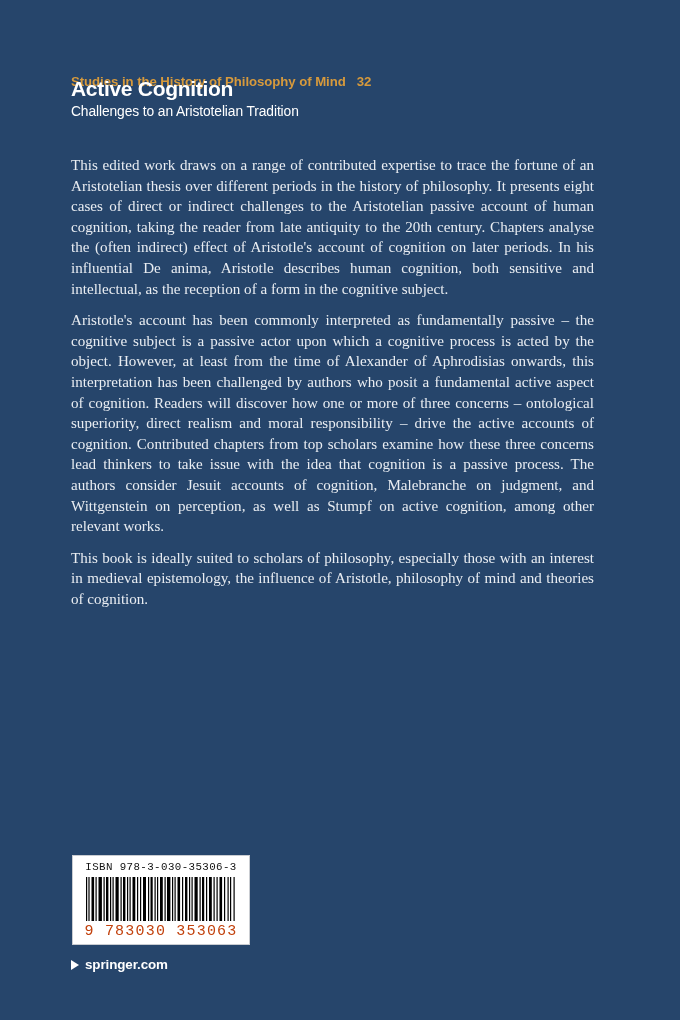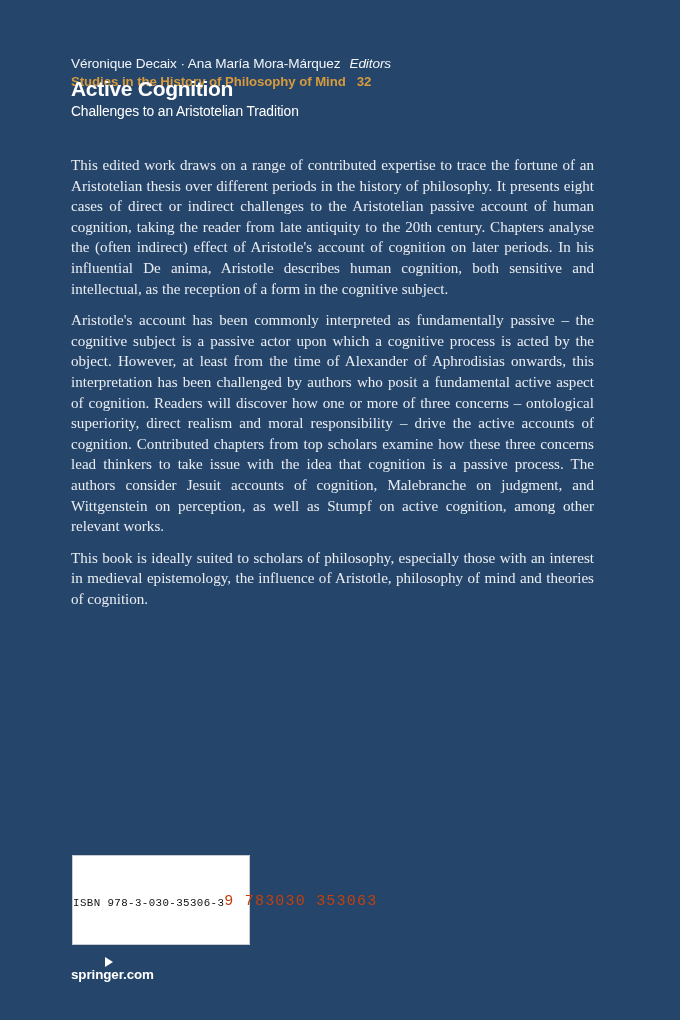--- a/index.html
+++ b/index.html
@@ -110,21 +110,21 @@
   .barcode-box {
     position: absolute;
     left: 72px;
     top: 855px;
     width: 178px;
     height: 90px;
     background: #ffffff;
     border: 1px solid #c9ccd1;
     box-sizing: border-box;
     display: flex;
-    flex-direction: row;
+    flex-direction: column;
     align-items: center;
   }
   .isbn-text {
     margin-top: 5px;
     color: #111111;
     font-family: "Liberation Mono", monospace;
     font-size: 10.8px;
     letter-spacing: 0.4px;
     white-space: nowrap;
   }
@@ -143,21 +143,20 @@
     white-space: nowrap;
   }
 
   .springer-line {
     position: absolute;
     left: 71px;
     top: 957px;
     display: flex;
     align-items: center;
     white-space: nowrap;
-    flex-direction: column;
   }
   .springer-triangle {
     width: 0;
     height: 0;
     border-top: 5px solid transparent;
     border-bottom: 5px solid transparent;
     border-left: 8px solid #ffffff;
     margin-right: 6px;
   }
   .springer-text {
@@ -171,23 +170,20 @@
 </head>
 <body>
 
 <div class="cover">
 
   <div class="series-line">
     <span class="series-title">Studies in the History of Philosophy of Mind</span>
     <span class="series-number">32</span>
   </div>
 
-  <div class="editors-line">
-    <span class="editors-names">Véronique Decaix · Ana María Mora-Márquez</span><span class="editors-role">Editors</span>
-  </div>
 
   <div class="book-title">Active Cognition</div>
 
   <div class="book-subtitle">Challenges to an Aristotelian Tradition</div>
 
   <div class="blurb">
     <p>This edited work draws on a range of contributed expertise to trace the fortune of an Aristotelian thesis over different periods in the history of philosophy. It presents eight cases of direct or indirect challenges to the Aristotelian passive account of human cognition, taking the reader from late antiquity to the 20th century. Chapters analyse the (often indirect) effect of Aristotle's account of cognition on later periods. In his influential De anima, Aristotle describes human cognition, both sensitive and intellectual, as the reception of a form in the cognitive subject.</p>
     <p>Aristotle's account has been commonly interpreted as fundamentally passive – the cognitive subject is a passive actor upon which a cognitive process is acted by the object. However, at least from the time of Alexander of Aphrodisias onwards, this interpretation has been challenged by authors who posit a fundamental active aspect of cognition. Readers will discover how one or more of three concerns – ontological superiority, direct realism and moral responsibility – drive the active accounts of cognition. Contributed chapters from top scholars examine how these three concerns lead thinkers to take issue with the idea that cognition is a passive process. The authors consider Jesuit accounts of cognition, Malebranche on judgment, and Wittgenstein on perception, as well as Stumpf on active cognition, among other relevant works.</p>
     <p>This book is ideally suited to scholars of philosophy, especially those with an interest in medieval epistemology, the influence of Aristotle, philosophy of mind and theories of cognition.</p>
   </div>

